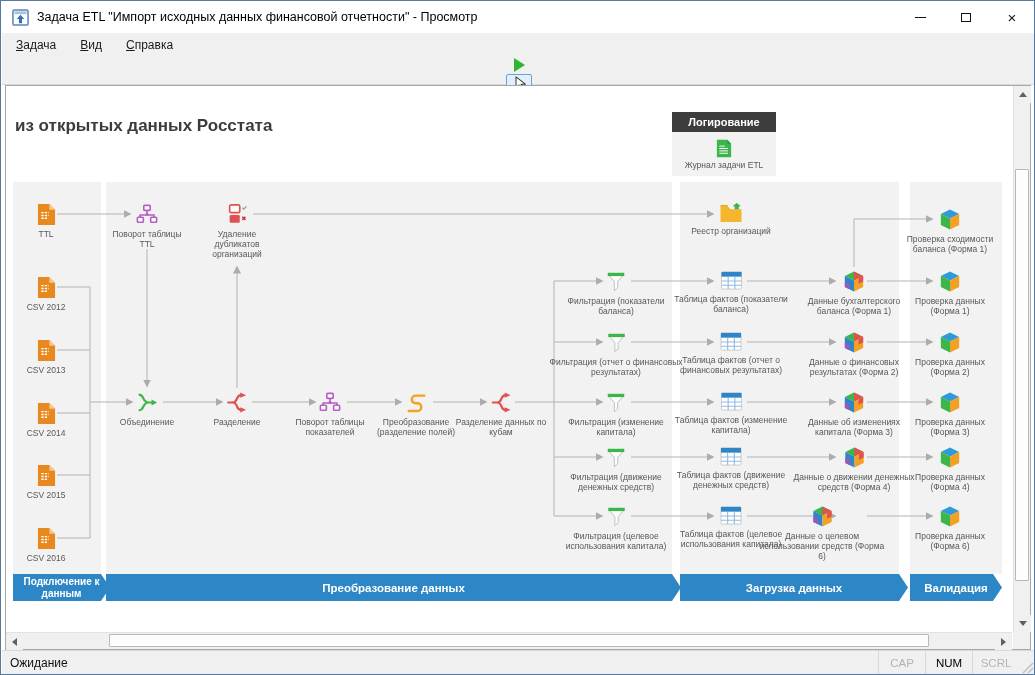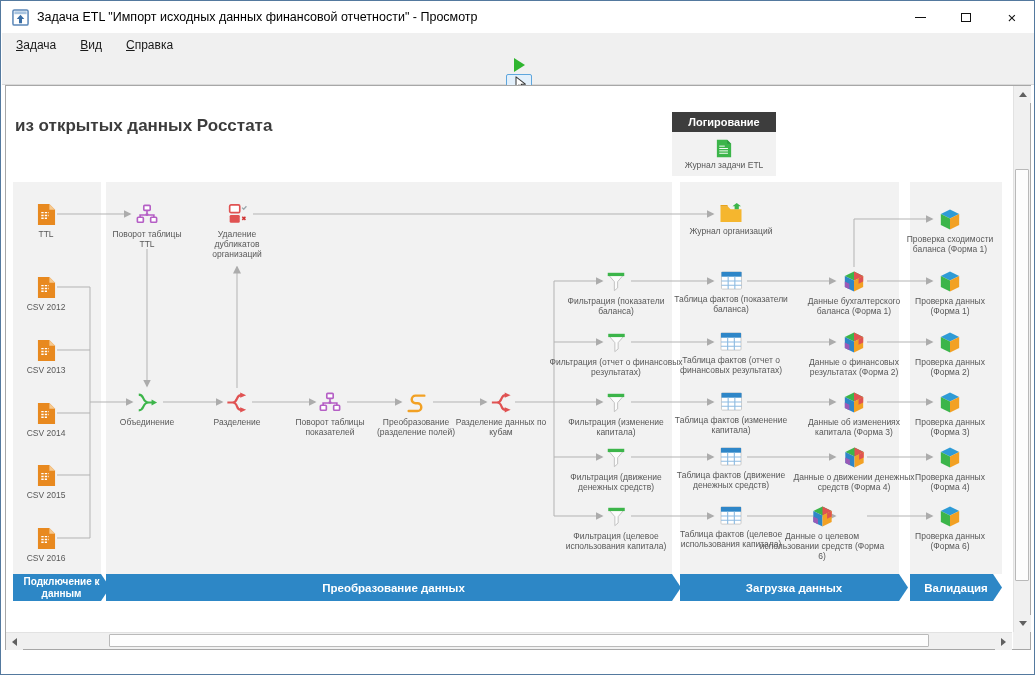--- a/index.html
+++ b/index.html
@@ -388,21 +388,21 @@
         <svg class="ic" viewBox="0 0 24 24">
             <use href="#i-funnel"></use>
           </svg>
         <div class="nlabel" style="width:135px">Фильтрация (целевое использования капитала)</div>
       </div>
 
       <div class="node" style="left:725px;top:116px">
         <svg class="ic" style="width:24px;height:21px" viewBox="0 0 24 22">
             <use href="#i-folder"></use>
           </svg>
-        <div class="nlabel" style="width:110px">Журнал организаций</div>
+        <div class="nlabel" style="width:110px">Реестр организаций</div>
       </div>
       <div class="node" style="left:725px;top:184px">
         <svg class="ic" style="width:24px;height:21px" viewBox="0 0 24 22">
             <use href="#i-table"></use>
           </svg>
         <div class="nlabel" style="width:115px">Таблица фактов (показатели баланса)</div>
       </div>
       <div class="node" style="left:725px;top:245px">
         <svg class="ic" style="width:24px;height:21px" viewBox="0 0 24 22">
             <use href="#i-table"></use>
@@ -525,14 +525,27 @@
           <span class="tri-l"></span>
         </div>
       <div class="thumb" style="top:1px;height:13px;left:103px;width:820px"></div>
       <div class="sbtn" style="right:0;top:0">
           <span class="tri-r"></span>
         </div>
     </div>
     <div class="corner"></div>
   </div>
 
+  <div class="statusbar">
+    <span class="status-text">Ожидание</span>
+    <div class="keys">
+      <span class="key dim">CAP</span>
+      <span class="key">NUM</span>
+      <span class="key dim">SCRL</span>
+      <span class="gripzone">
+        <svg width="14" height="14" style="position:absolute;right:1px;bottom:1px">
+          <path d="M13 3L3 13M13 8L8 13M13 13l0 0" stroke="#c0c0c0" stroke-width="1.5" fill="none"></path>
+        </svg>
+      </span>
+    </div>
+  </div>
 
 </div>
 
 </body></html>

